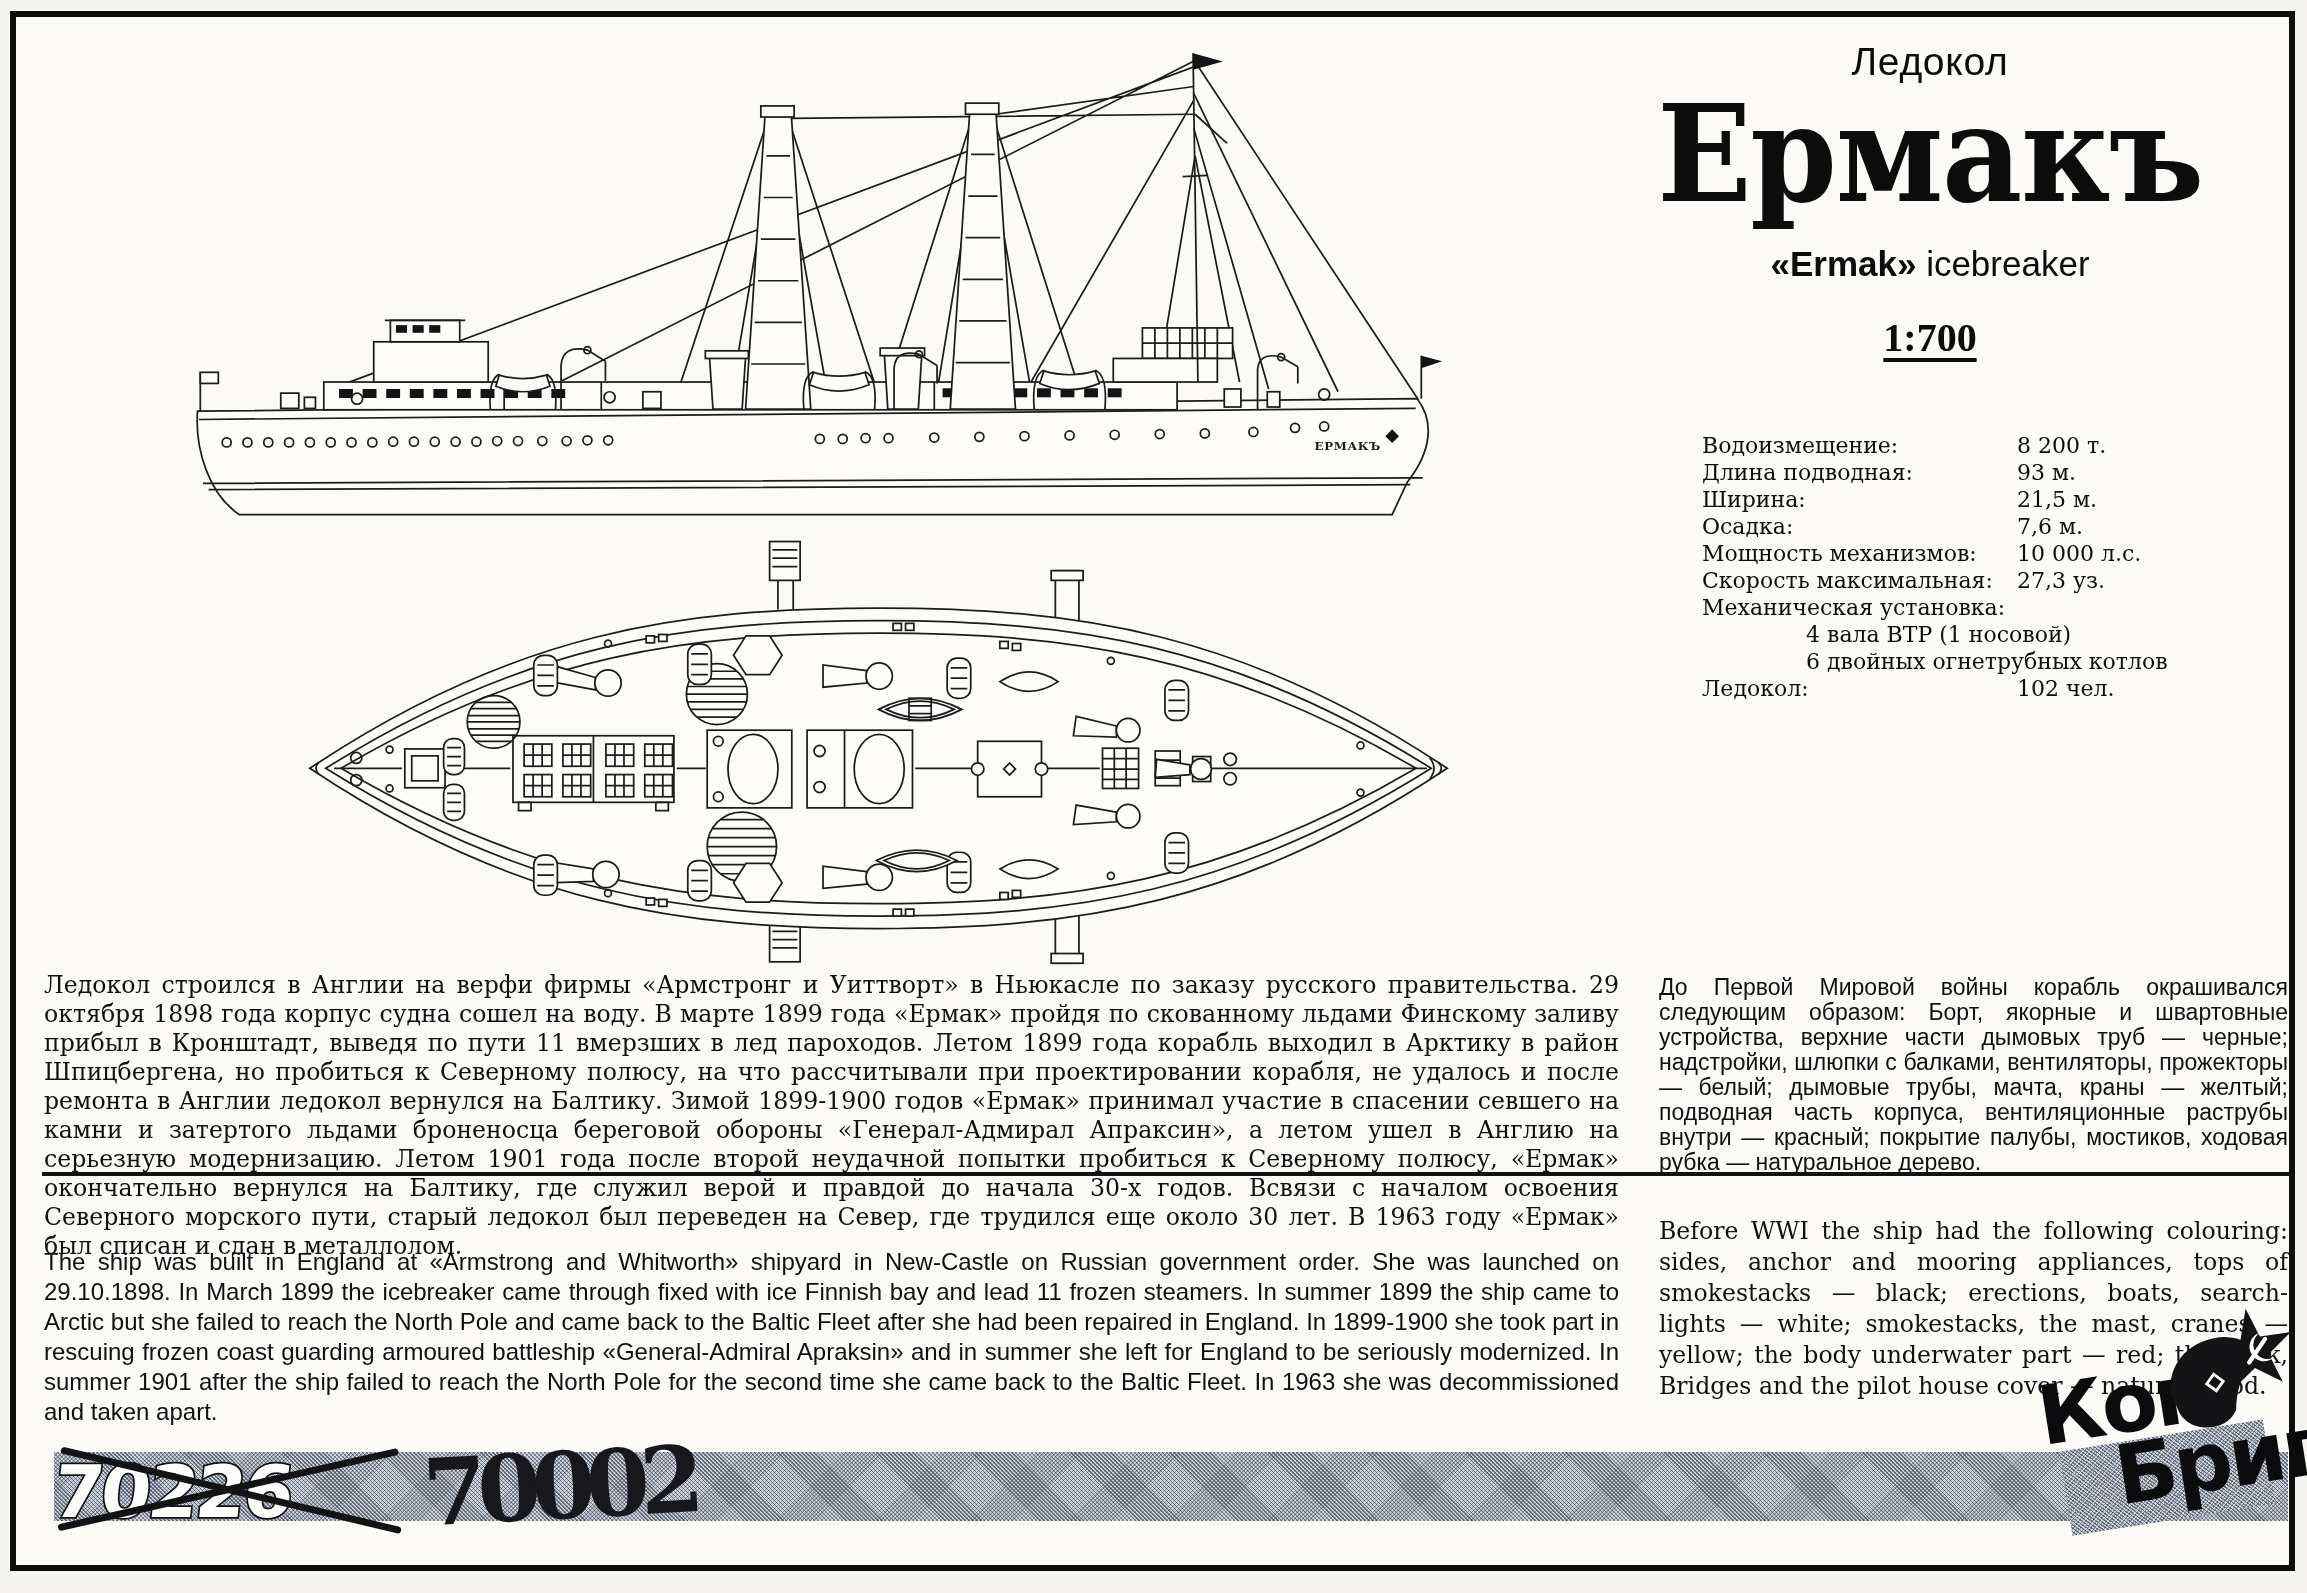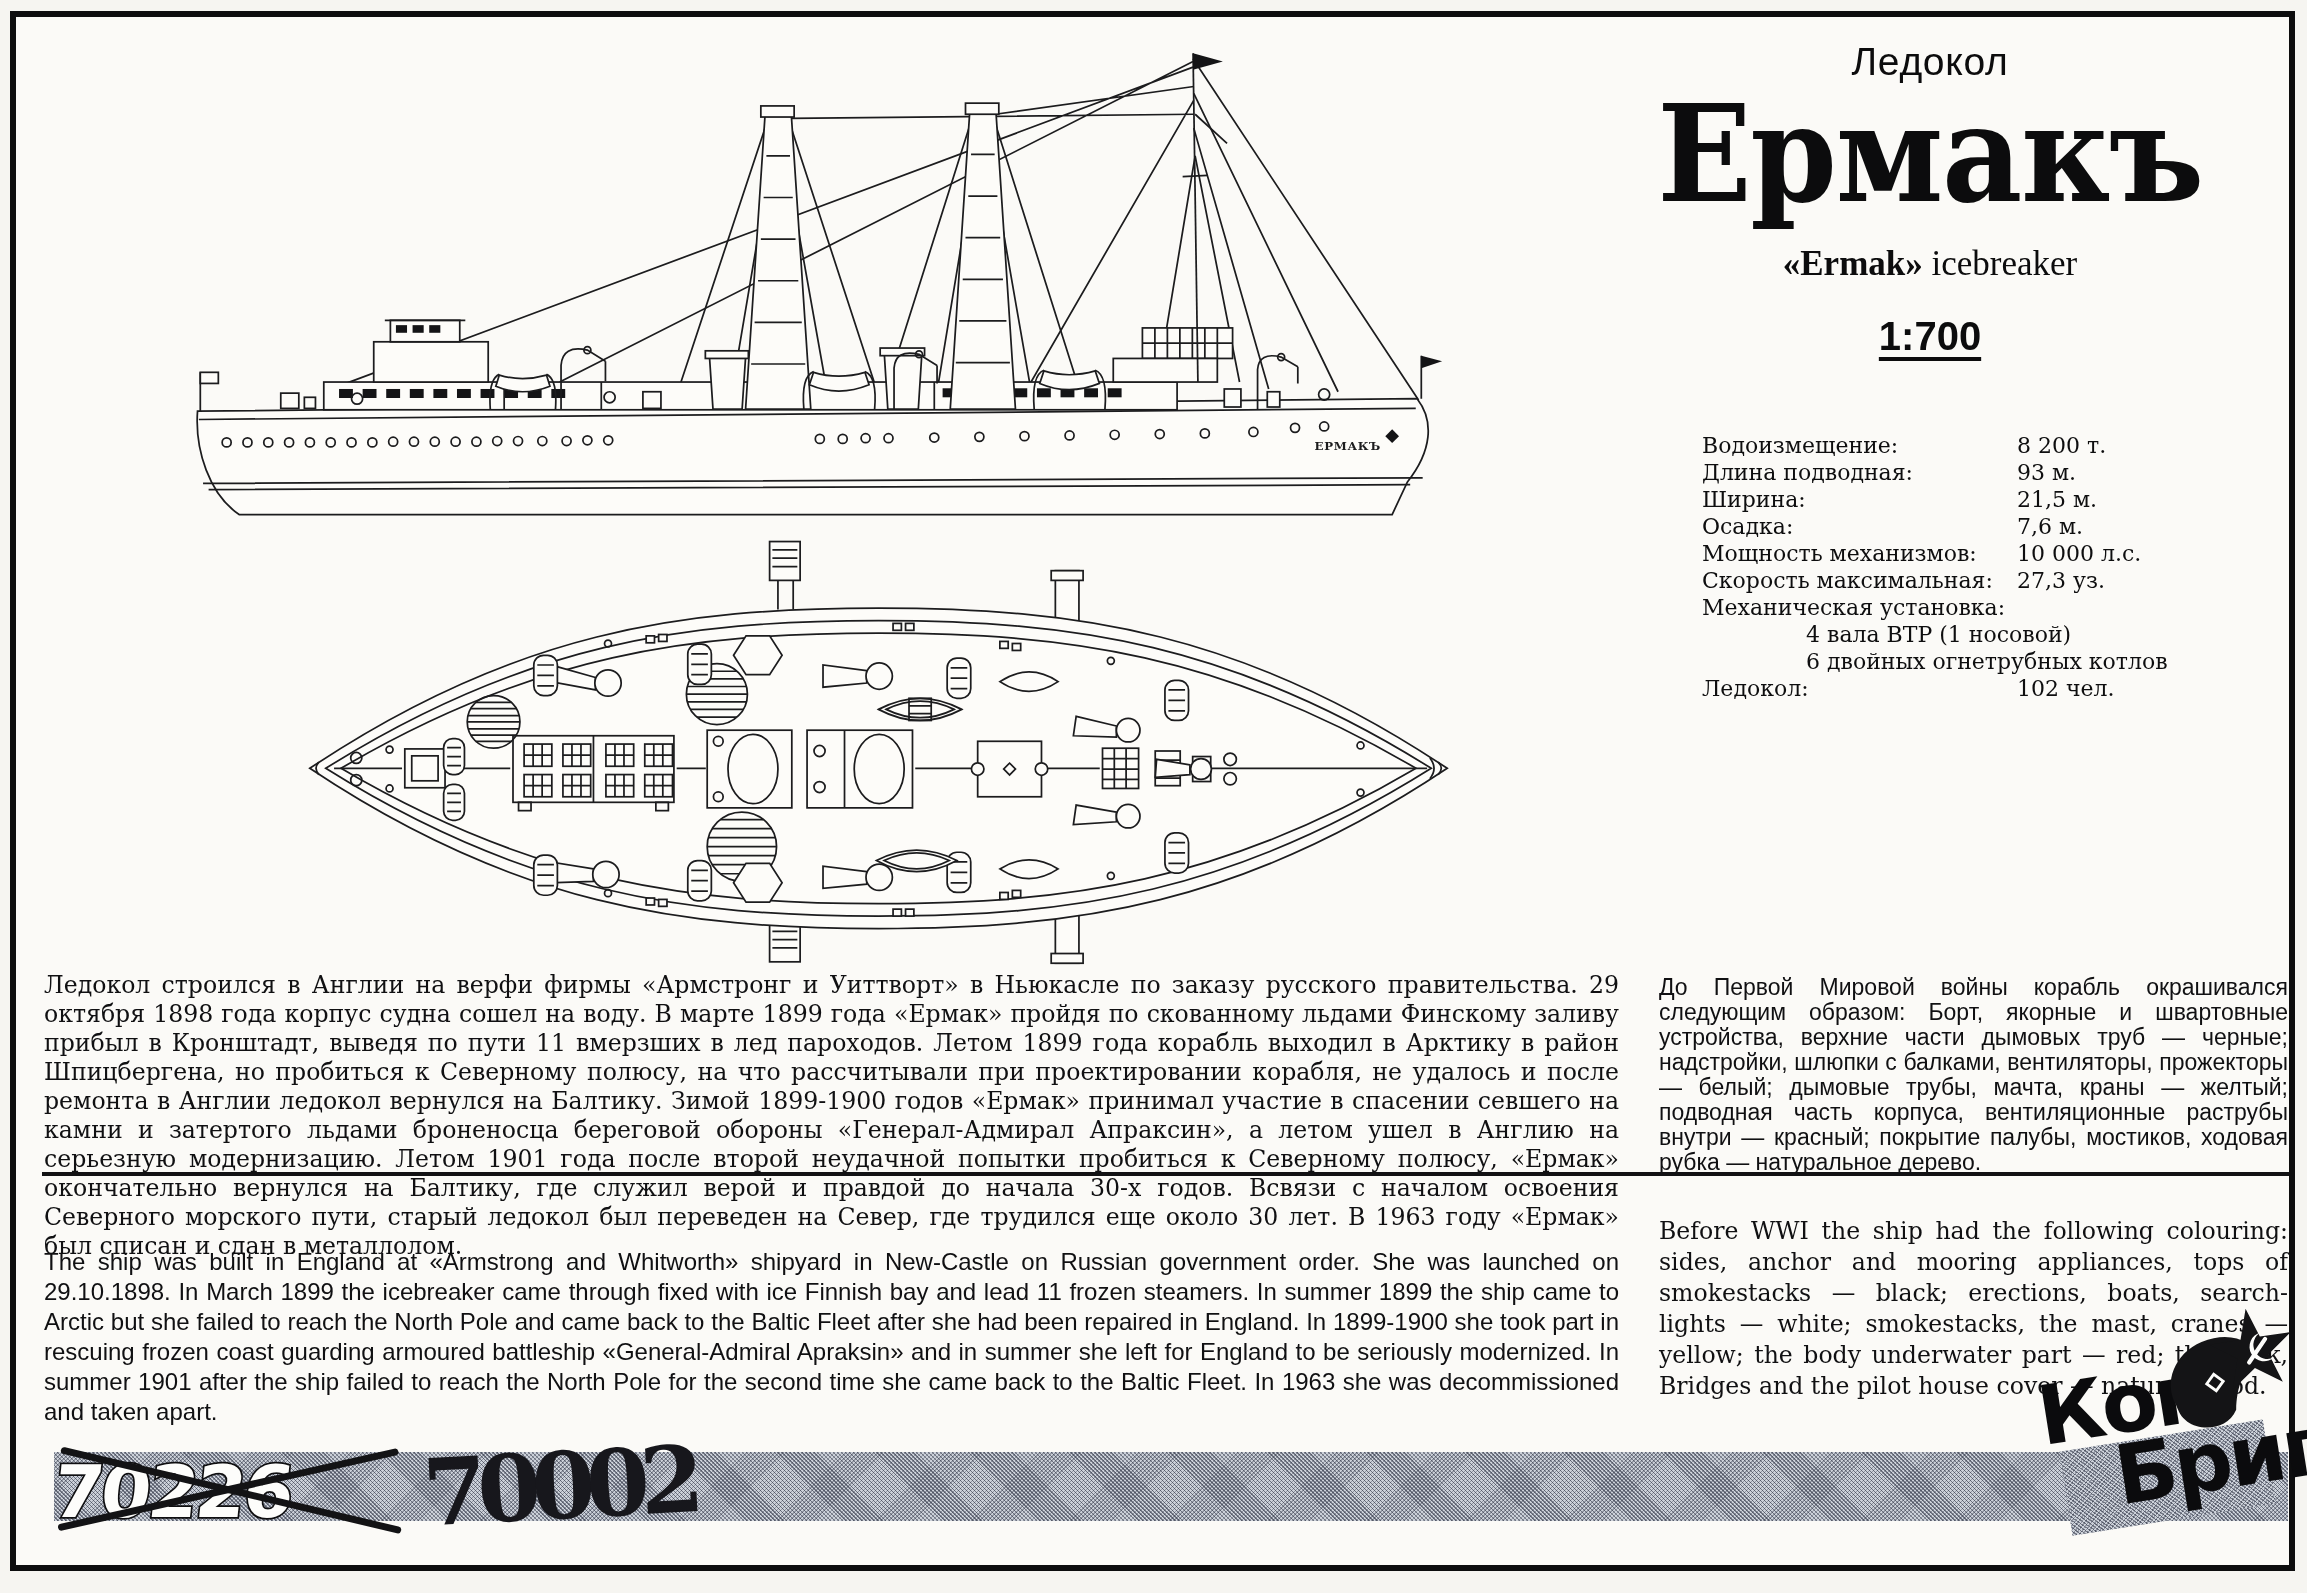--- a/index.html
+++ b/index.html
@@ -11,23 +11,23 @@
   .abs{position:absolute;}
   
   .frame{
     left:9.7px;top:11px;width:2273px;height:1548px;
     border:6.2px solid #0d0d0e;background:#fbfaf7;
   }
   
   .hdr{left:1590px;width:680px;text-align:center;color:#0c0c0d;}
   .type-label{top:40px;font-family:"Liberation Sans",sans-serif;font-weight:normal;font-size:39px;letter-spacing:0.7px;}
   .ship-name{top:82px;font-family:"DejaVu Serif",serif;font-weight:bold;font-size:124px;letter-spacing:-1.4px;transform:scaleY(1.08);}
-  .latin-line{top:244px;font-family:Liberation Serif, serif;font-size:35px;}
+  .latin-line{top:244px;font-family:Liberation Sans, sans-serif;font-size:35px;}
   .latin-line b{font-weight:bold;}
-  .scale{top:314px;font-family:Liberation Sans, sans-serif;font-weight:bold;font-size:40px;text-decoration:underline;text-underline-offset:7px;}
+  .scale{top:314px;font-family:Liberation Serif, serif;font-weight:bold;font-size:40px;text-decoration:underline;text-underline-offset:7px;}
   
   .specs{left:1702px;top:432px;width:611px;font-size:22px;line-height:27px;color:#0e0e0f;}
   .spec-row{position:relative;height:27px;white-space:nowrap;}
   .spec-value{position:absolute;left:315px;top:0;}
   .spec-sub{height:27px;padding-left:104px;white-space:nowrap;}
   
   .para{ text-align:justify;color:#101012;}
   .ru-left{left:44px;top:971px;width:1575px;font-size:23.6px;line-height:29px;font-family:"DejaVu Serif",serif;}
   .ru-right{left:1659px;top:975px;width:629px;font-size:23px;line-height:25px;font-family:"Liberation Sans",sans-serif;}
   .en-left{left:44px;top:1247px;width:1575px;font-size:24px;line-height:30px;font-family:"Liberation Sans",sans-serif;text-align:justify;}

